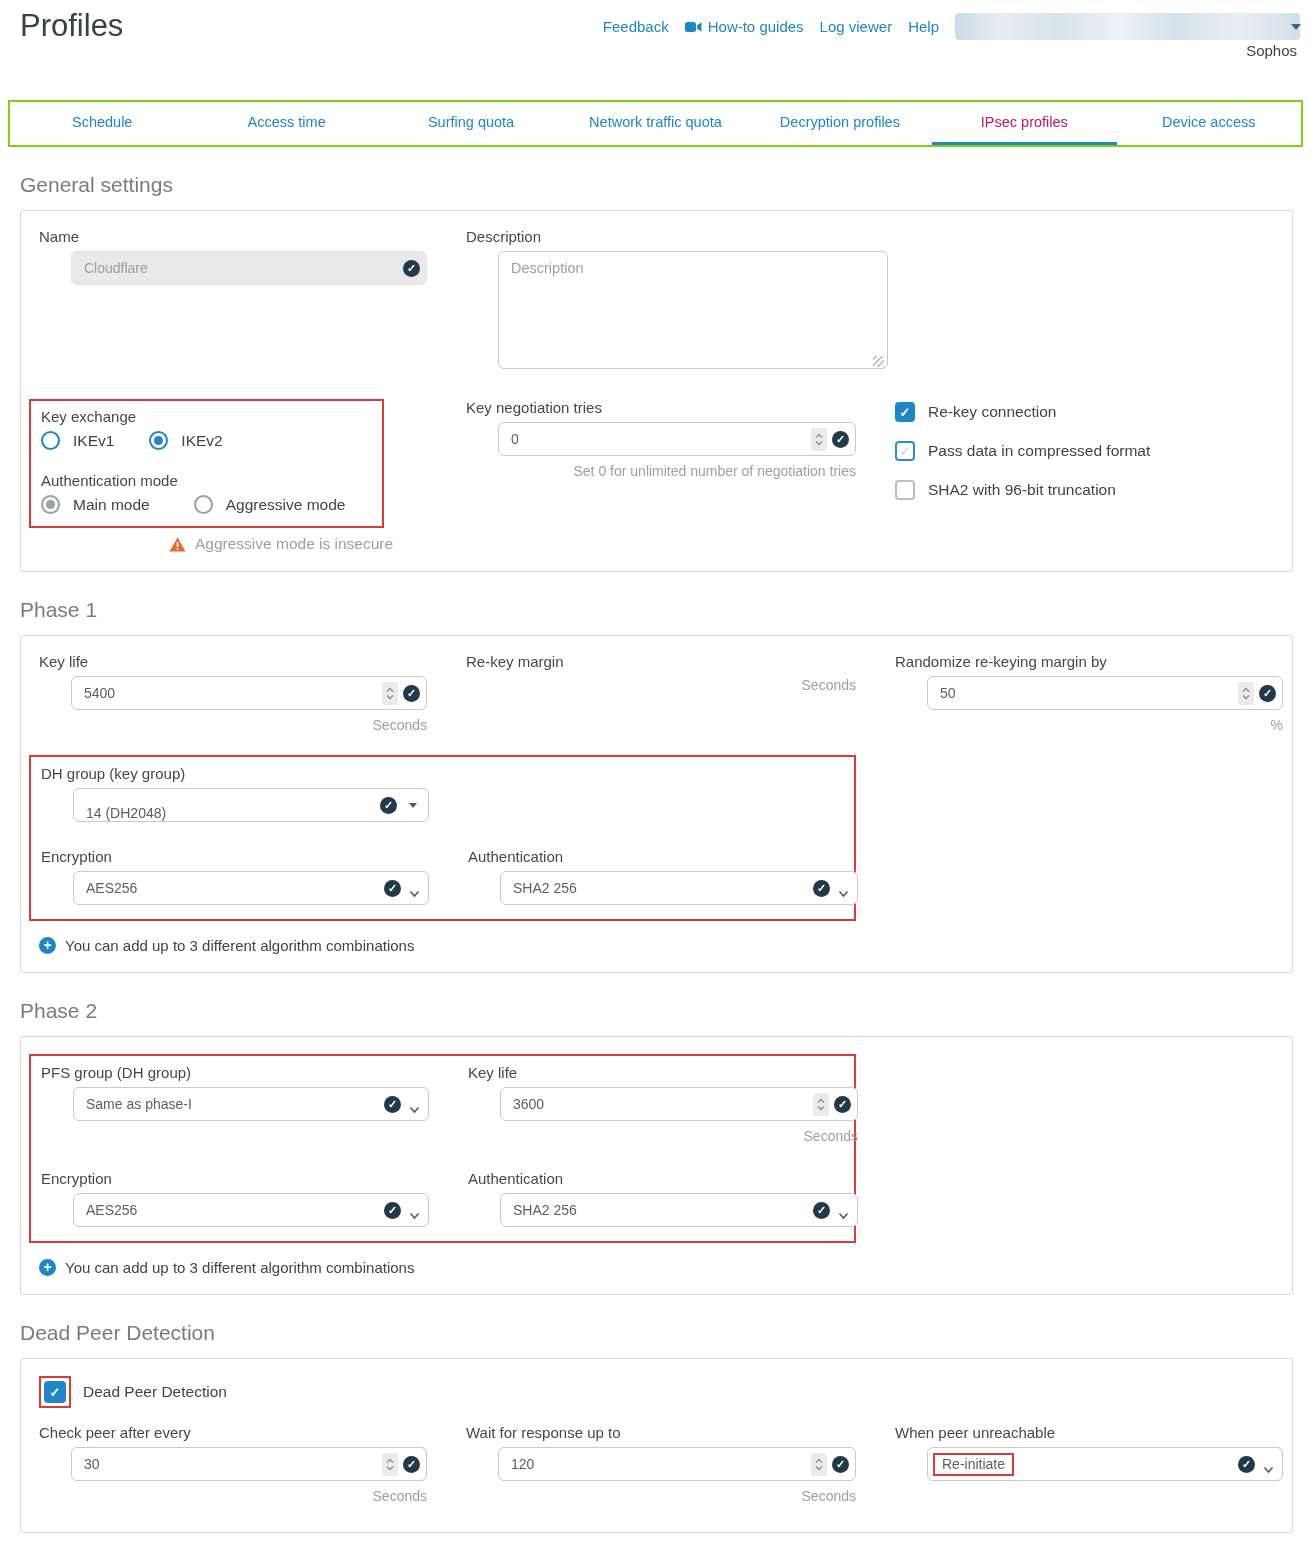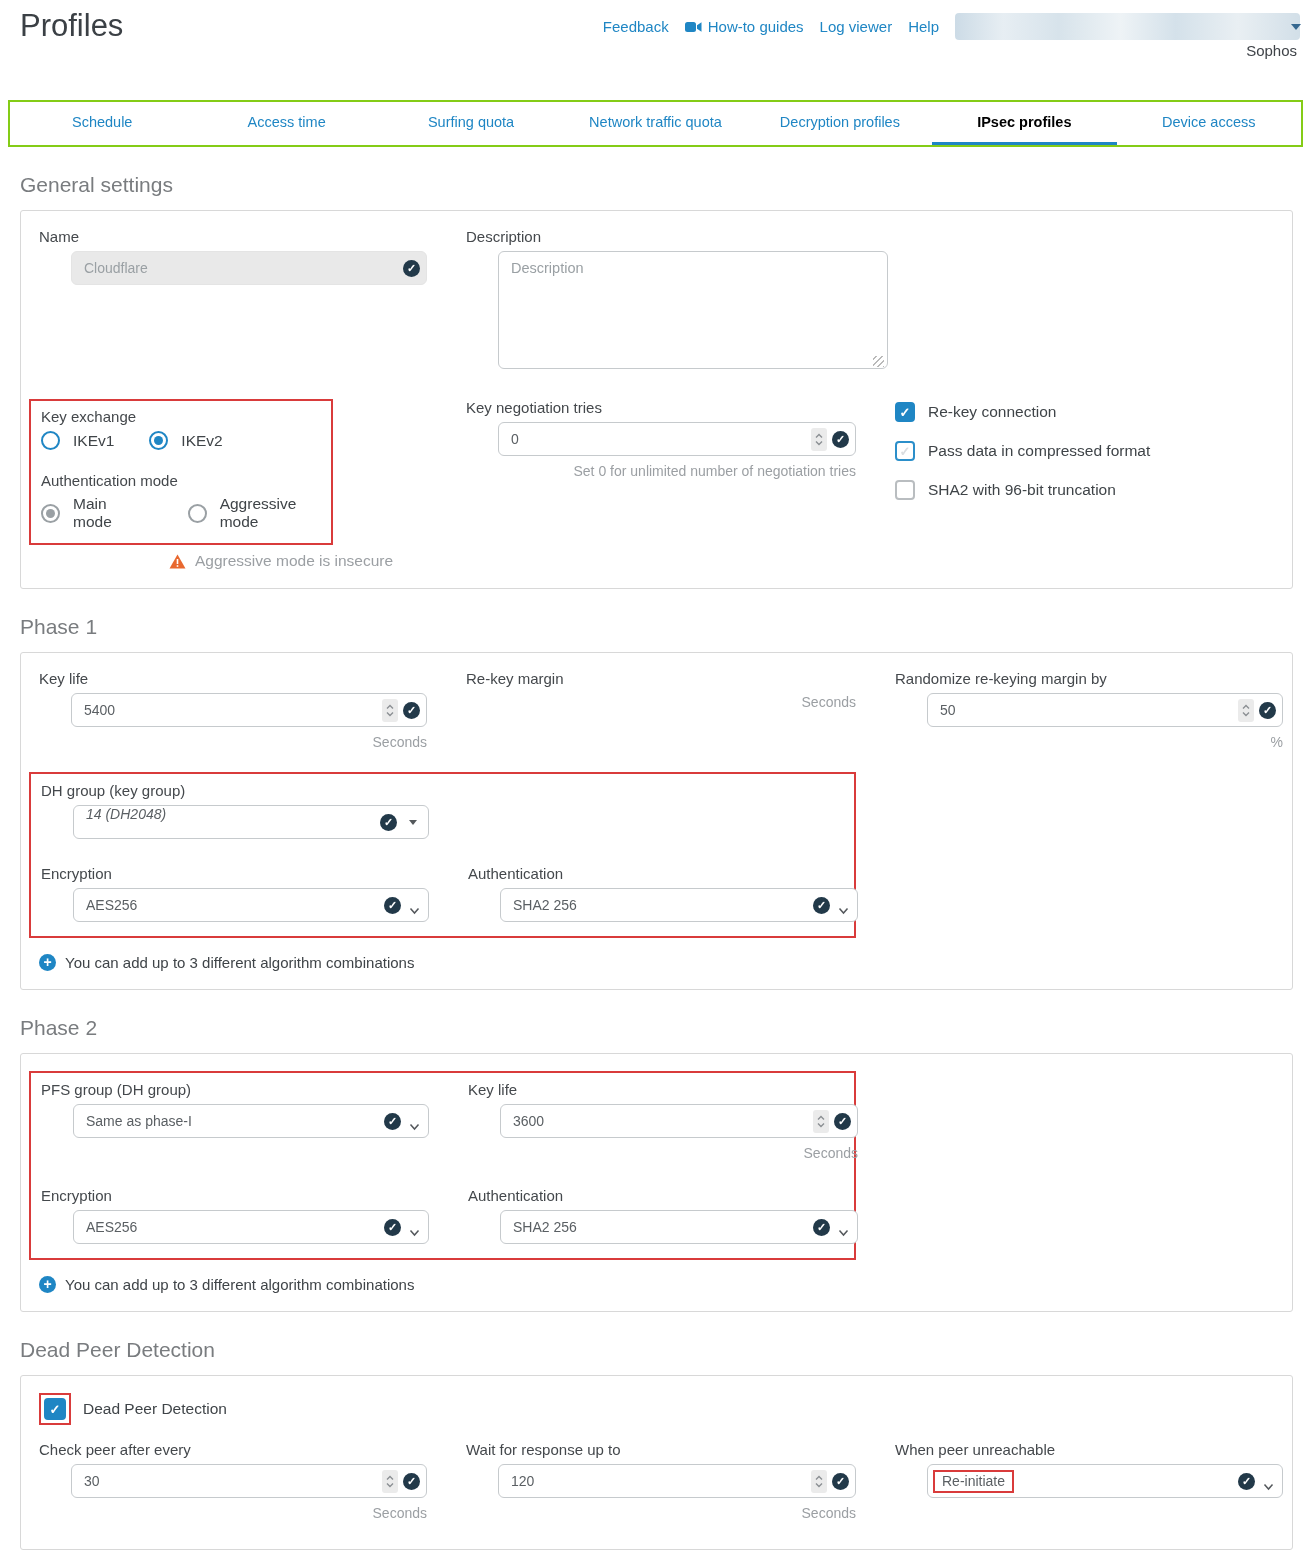--- a/index.html
+++ b/index.html
@@ -15,21 +15,21 @@
     background:linear-gradient(90deg,#ccdbe6 0%,#e7eef3 14%,#d7e3eb 30%,#eef3f6 48%,#d4e1ea 64%,#e9eff3 82%,#d2dfe8 100%);
     filter:blur(.4px); }
   .redacted-caret { position:absolute; right:-1px; top:11px; width:0; height:0;
     border-left:5px solid transparent; border-right:5px solid transparent; border-top:6px solid #34678f; }
   .brand { position:absolute; top:42px; right:14px; font-size:15px; color:#3f4348; }
 
   
   .tabbar { margin:0 8px; height:47px; background:#fff; border:2px solid #84cc16; display:flex; }
   .tab { flex:1; display:flex; align-items:center; justify-content:center; font-size:14.5px;
     color:#1f86c4; cursor:pointer; border-bottom:3px solid transparent; }
-  .tab.active { color:#000000; font-weight:bold; border-bottom-color:#1f86c4; }
+  .tab.active { color:#be185d; font-weight:normal; border-bottom-color:#1f86c4; }
 
   
   .section-heading { font-size:21px; font-weight:400; color:#797c7f; margin:26px 20px 13px; }
   .card { margin:0 18px 0 20px; background:#fff; border:1px solid #d8d8d8; border-radius:3px; padding:17px 18px 18px; }
   .grid3 { display:grid; grid-template-columns:388px 390px 388px; column-gap:39px; align-items:start; }
 
   .field-label { display:block; font-size:15px; color:#44484c; margin-bottom:6px; }
   .fwrap { position:relative;margin-left:32px; }
   .finput { width:100%; height:34px; border:1px solid #c6cacd; border-radius:6px; background:#fff;
     font-family:"Liberation Sans",sans-serif; font-size:14px; color:#5a5f63; padding:0 60px 0 12px; outline:none; }
@@ -67,21 +67,21 @@
   .cb { width:20px; height:20px; border-radius:4px; display:inline-flex; align-items:center; justify-content:center;
     flex:none; cursor:pointer; background:#fff; border:2px solid #b9bdc0; }
   .cb.checked { background:#1f86c4; border-color:#1f86c4; }
   .cb.checked::after { content:"✓"; color:#fff; font-size:13px; font-weight:bold; }
   .cb.blue { border-color:#2b8fca; }
   .cb.blue::after { content:"✓"; color:#dadde0; font-size:13px; font-weight:bold; }
   .cb-row { display:flex; align-items:center; gap:13px; font-size:15.5px; color:#3f4448; margin-bottom:19px; }
 
   
   .red-frame { border:2px solid #d93b3b; }
-  .kx-box { width:304px; margin-left:-10px; padding:7px 0 12px 10px; }
+  .kx-box { width:355px; margin-left:-10px; padding:7px 0 12px 10px; }
   .span2-box { grid-column:1 / 3; margin-left:-10px; padding:8px 5px 14px 10px;
     display:grid; grid-template-columns:388px 390px; column-gap:39px; row-gap:26px; }
   .inline-red { display:inline-block; border:2px solid #d93b3b; padding:1px 7px 2px; margin-left:-7px; }
   .cbx-red { display:inline-flex; border:2px solid #d93b3b; padding:3px; }
 
   .warn-row { display:flex; align-items:center; gap:9px; margin:7px 0 0 130px; font-size:15.5px; color:#9b9fa3; }
 
   .plus-note { display:flex; align-items:center; gap:9px; margin-top:16px; font-size:15px; color:#3f4448; }
   .plus-ic { width:17px; height:17px; border-radius:50%; background:#1f86c4; color:#fff;
     display:flex; align-items:center; justify-content:center; }
@@ -255,21 +255,21 @@
           </span>
         <span class="badge pos-badge-num"></span>
       </div>
       <div class="helper">%</div>
     </div>
 
     <div class="red-frame span2-box">
       <div style="grid-column:1;">
         <label class="field-label">DH group (key group)</label>
         <div class="fwrap">
-          <div class="finput" style="display:flex;align-items:flex-start;font-style:italic;">
+          <div class="finput" style="display:flex;align-items:flex-end;">
             <span>14 (DH2048)</span>
           </div>
           <span class="badge pos-badge-dh"></span>
           <span class="caret-solid"></span>
         </div>
       </div>
       <div style="grid-column:2;"></div>
       <div style="grid-column:1;">
         <label class="field-label">Encryption</label>
         <div class="fwrap">

